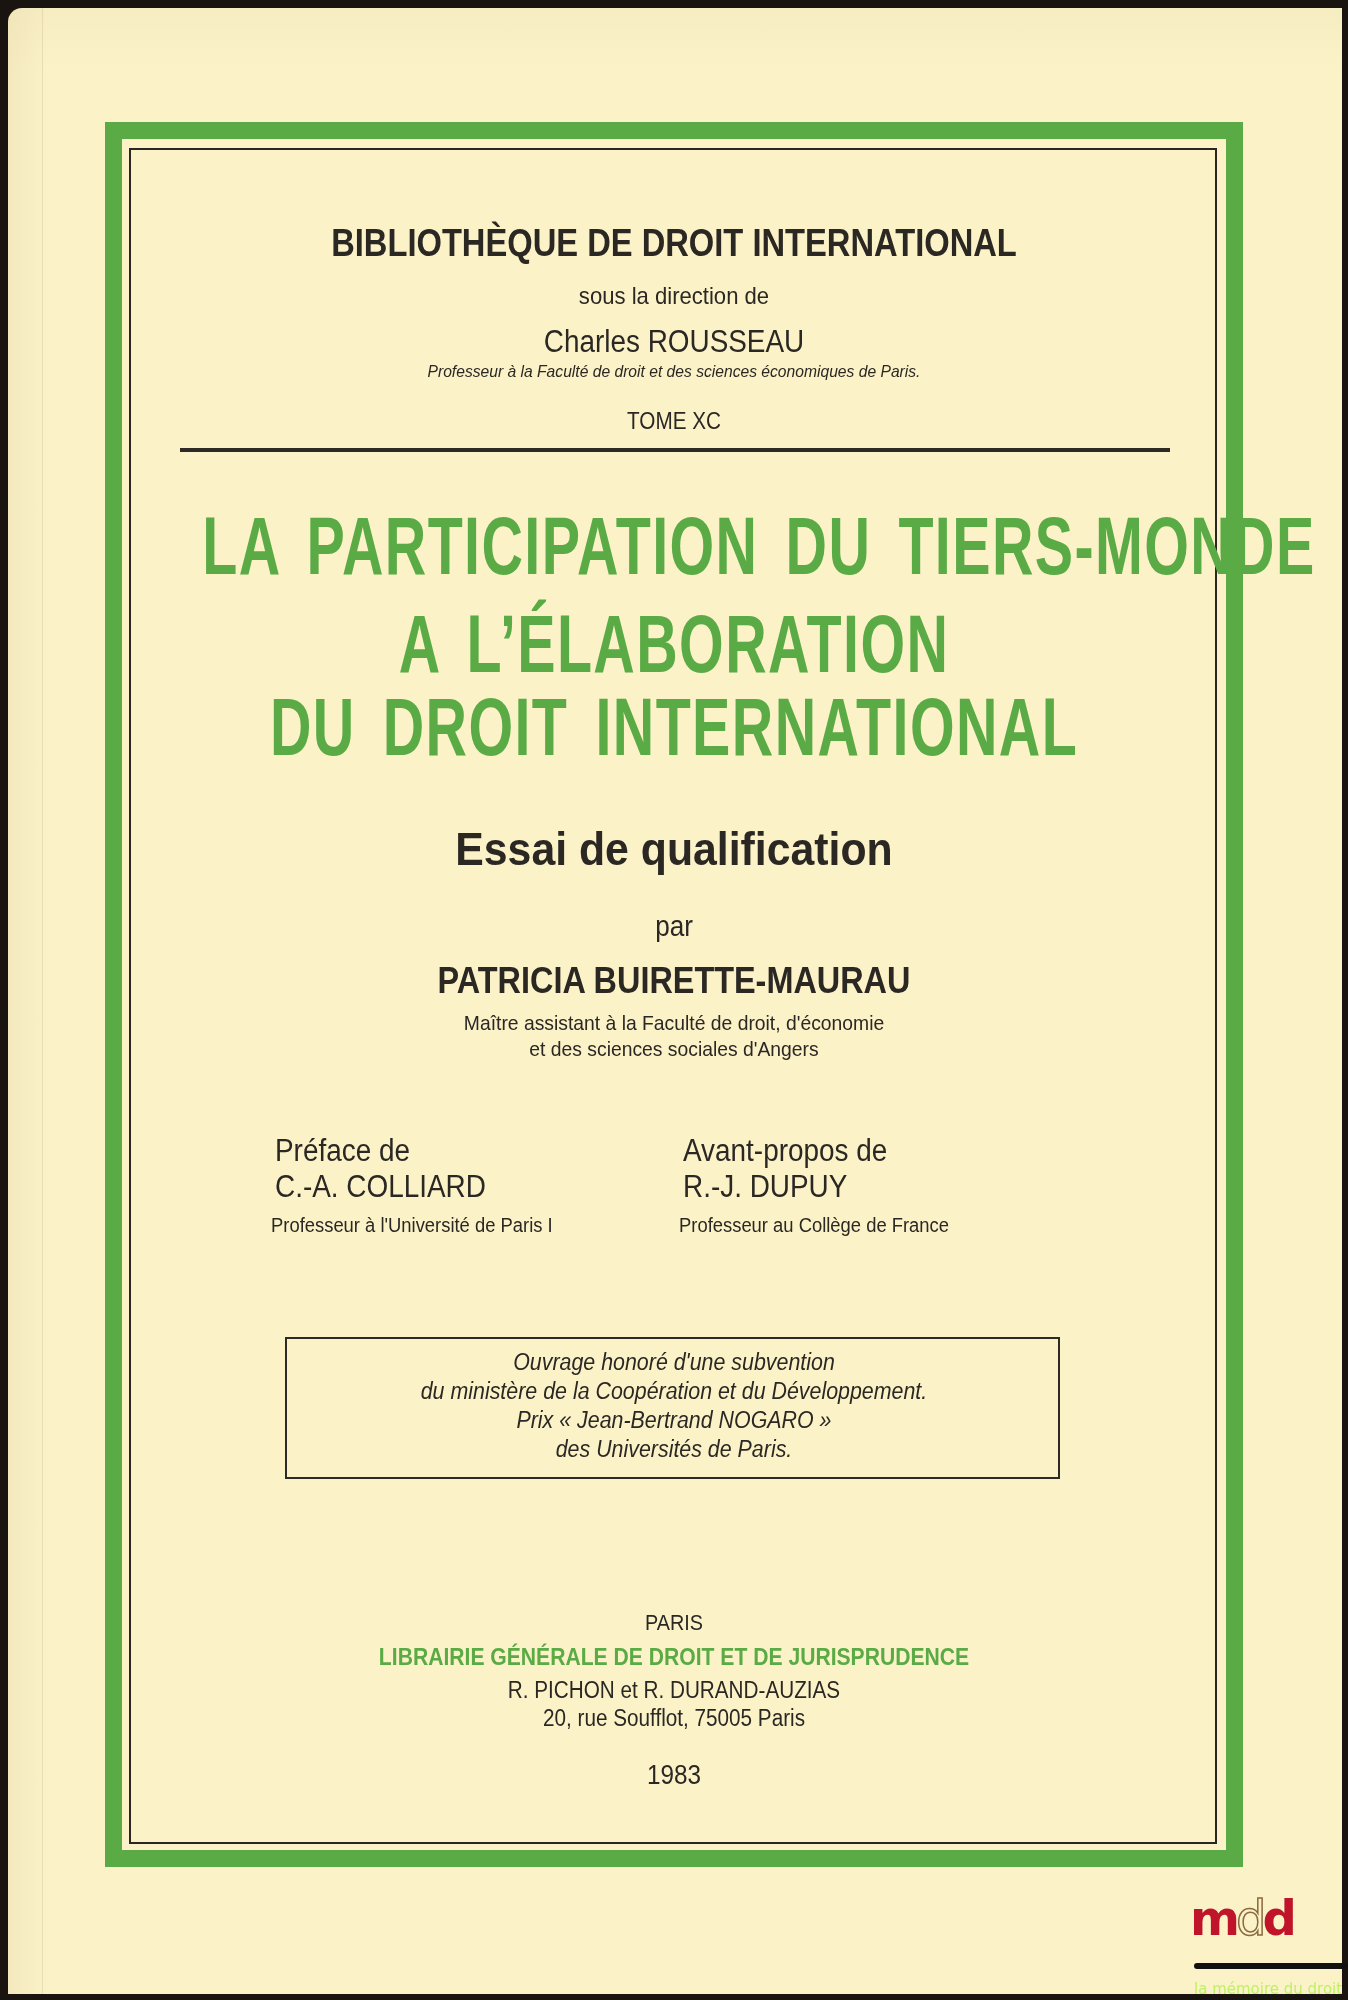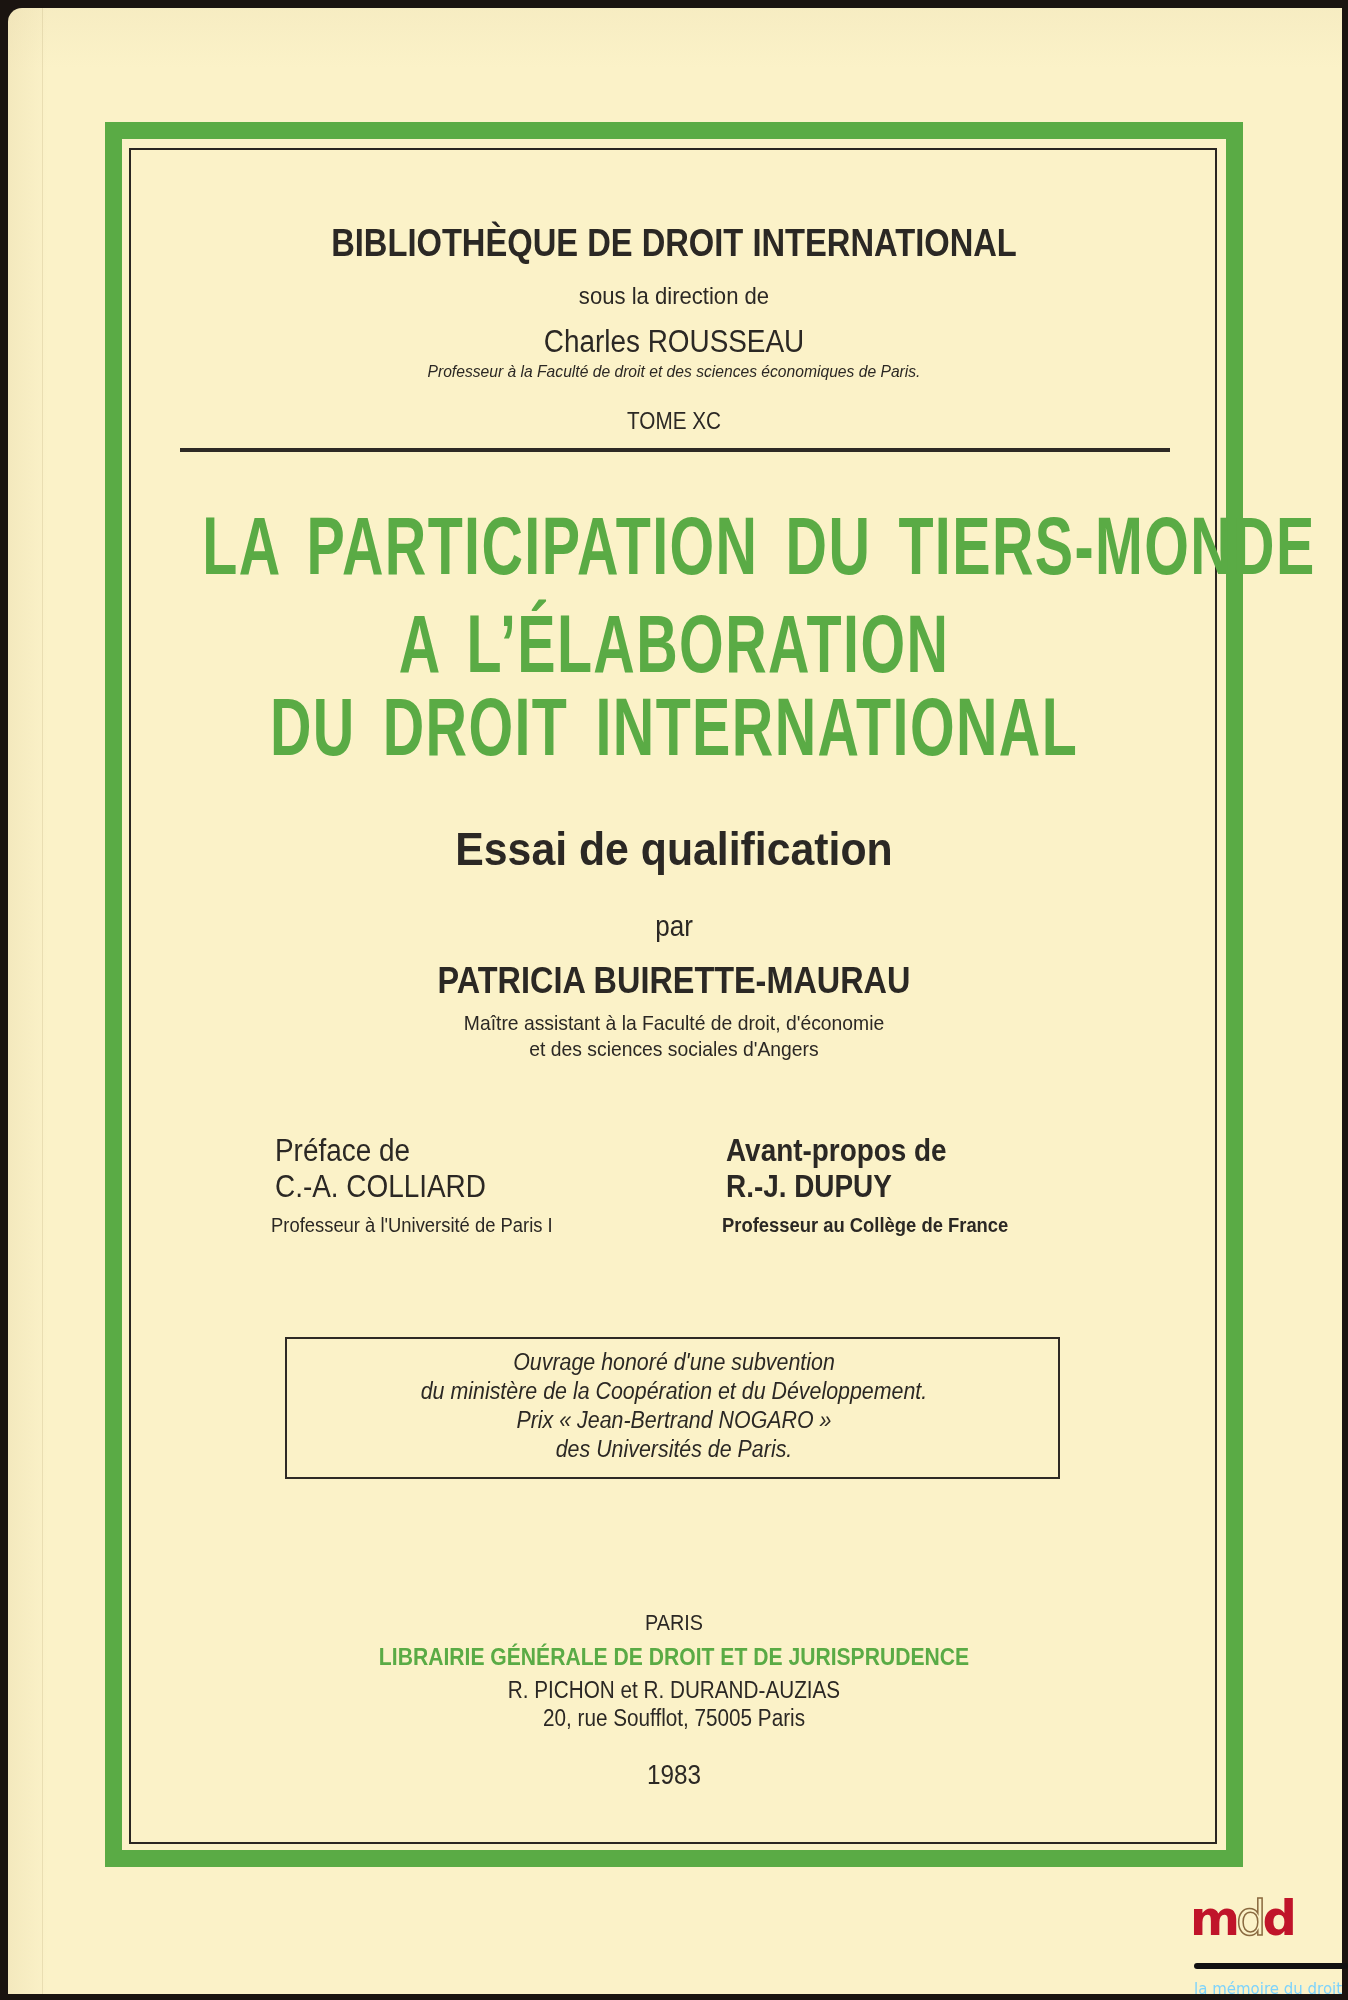--- a/index.html
+++ b/index.html
@@ -129,21 +129,21 @@
       transform: scaleX(0.92);
     }
     .col {
       position: absolute;
       text-align: left;
       color: #2b2824;
       font-family: "Liberation Sans", sans-serif;
       white-space: nowrap;
     }
     .col-left { left: 255px; width: 400px; top: 1133px; }
-    .col-right { left: 706px; width: 400px; top: 1133px; font-weight: bold; }
+    .col-right { left: 663px; width: 400px; top: 1133px; }
     .col .role { font-size: 31px; line-height: 36px; transform: scaleX(0.9); }
     .col .name { font-size: 31px; line-height: 36px; transform: scaleX(0.9); }
     .col .aff { font-size: 20px; line-height: 28px; margin-top: 6px; transform: scaleX(0.92); }
     .notice-box {
       position: absolute;
       left: 285px;
       top: 1337px;
       width: 775px;
       height: 142px;
       box-sizing: border-box;
@@ -219,21 +219,21 @@
       height: 6px;
       border-radius: 3px;
       background: #111;
     }
     .logo-tagline {
       position: absolute;
       left: 4px;
       top: 92px;
       font-family: "DejaVu Sans", sans-serif;
       font-size: 15px;
-      color: #7dd3fc;
+      color: #bef264;
       white-space: nowrap;
     }
   </style>
 </head>
 <body>
 
 <div class="page">
   <div class="spine-line"></div>
 </div>
 

